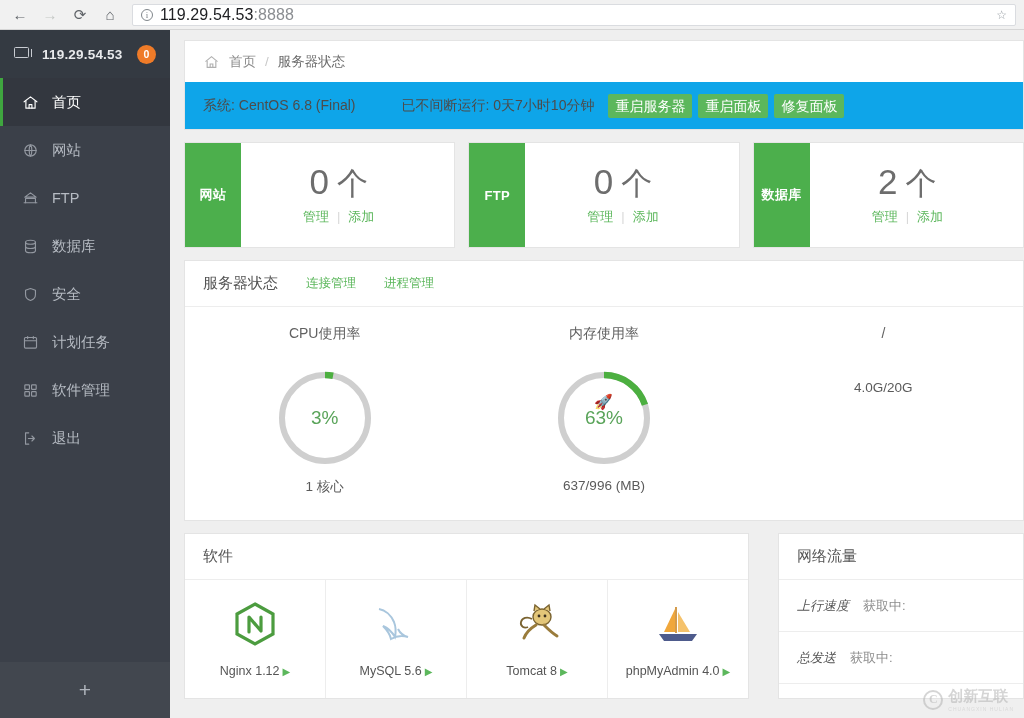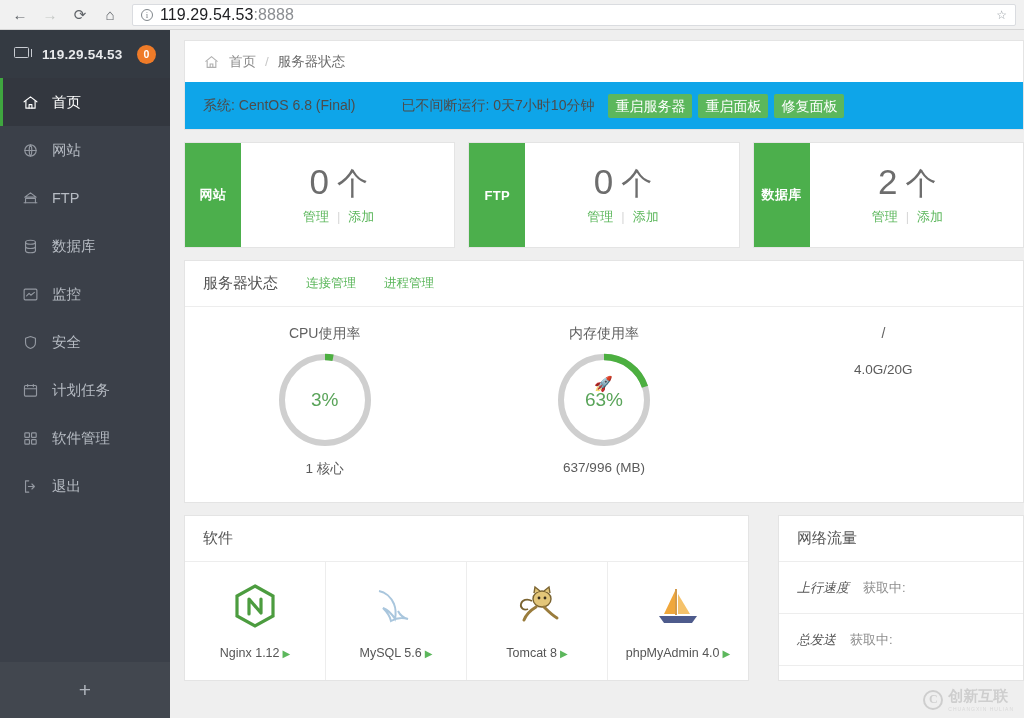--- a/index.html
+++ b/index.html
@@ -112,21 +112,21 @@
   
   #server-status { margin-top: 12px; background: #fff; border: 1px solid #e4e4e4; }
   #ss-head {
     height: 46px; border-bottom: 1px solid #ededed; display: flex;
     align-items: center; padding: 0 18px; gap: 28px;
   }
   #ss-head .title { font-size: 15px; color: #555; }
   #ss-head .lnk { font-size: 12.5px; color: #5cb75c; cursor: pointer; }
   #gauges { display: flex; padding: 18px 0 24px; }
   .gauge-cell { flex: 1; display: flex; flex-direction: column; align-items: center; }
-  .gauge-cell .cap { font-size: 14px; color: #616161; margin-bottom: 8px; height: 18px; }
+  .gauge-cell .cap { font-size: 14px; color: #616161; margin-bottom: 26px; height: 18px; }
   .gauge-wrap { width: 98px; height: 98px; position: relative; }
   .gauge-wrap svg { transform: rotate(-90deg); display: block; }
   .gauge-val {
     position: absolute; inset: 0; display: flex; align-items: center;
     justify-content: center; font-size: 19px; color: #5aa45a;
   }
   .rocket {
     position: absolute; left: 0; right: 0; top: 24px; text-align: center;
     font-size: 15px; color: #9ed19e;
   }
@@ -227,29 +227,20 @@
         </div>
         <div class="nav-item">
           <span class="ico">
             <svg viewBox="0 0 24 24" fill="none" stroke="currentColor" stroke-width="1.6" stroke-linecap="round" stroke-linejoin="round" width="17" height="17">
               <ellipse cx="12" cy="6" rx="7" ry="2.8"></ellipse>
               <path d="M5 6v12c0 1.5 3.1 2.8 7 2.8s7-1.3 7-2.8V6"></path>
               <path d="M5 12c0 1.5 3.1 2.8 7 2.8s7-1.3 7-2.8"></path>
             </svg>
           </span>
           <span>数据库</span>
-        </div>
-        <div class="nav-item">
-          <span class="ico">
-            <svg viewBox="0 0 24 24" fill="none" stroke="currentColor" stroke-width="1.6" stroke-linecap="round" stroke-linejoin="round" width="17" height="17">
-              <rect x="3" y="4.5" width="18" height="15" rx="1.5"></rect>
-              <path d="M6.5 14l3.5-3.5 2.5 2.5L17.5 9"></path>
-            </svg>
-          </span>
-          <span>监控</span>
         </div>
         <div class="nav-item">
           <span class="ico">
             <svg viewBox="0 0 24 24" fill="none" stroke="currentColor" stroke-width="1.6" stroke-linecap="round" stroke-linejoin="round" width="17" height="17">
               <path d="M12 3.5 5 6v6c0 4.4 3 7.3 7 8.5 4-1.2 7-4.1 7-8.5V6z"></path>
             </svg>
           </span>
           <span>安全</span>
         </div>
         <div class="nav-item">

